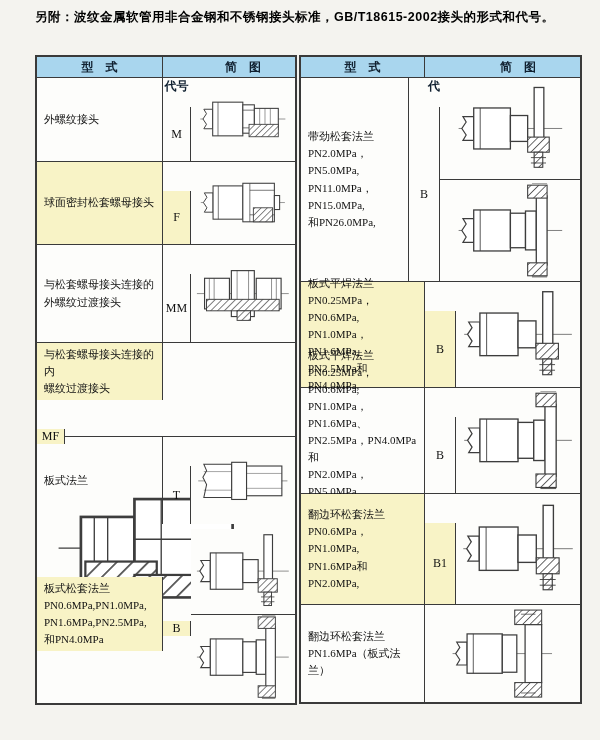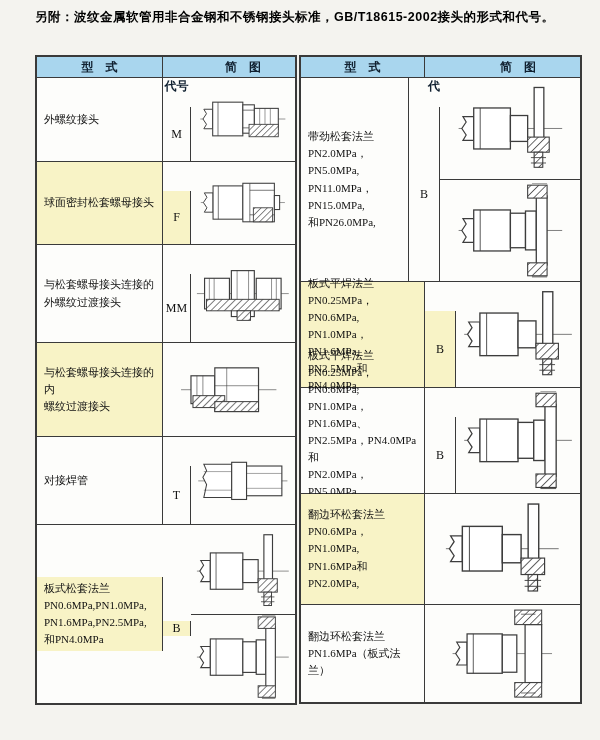--- a/index.html
+++ b/index.html
@@ -128,41 +128,42 @@
             <line x1="85" y1="28" x2="85" y2="60" stroke="#3d3d3d" stroke-width="0.6"></line>
             <rect x="38" y="20" width="24" height="48" fill="#fff" stroke="#3d3d3d" stroke-width="1.2"></rect>
             <line x1="44" y1="20" x2="44" y2="68" stroke="#3d3d3d" stroke-width="0.6"></line>
             <line x1="56" y1="20" x2="56" y2="68" stroke="#3d3d3d" stroke-width="0.6"></line>
             <rect x="12" y="50" width="76" height="12" fill="url(#hx)" stroke="#3d3d3d" stroke-width="1"></rect>
             <rect x="44" y="62" width="14" height="10" fill="url(#hx)" stroke="#3d3d3d" stroke-width="1"></rect>
           </svg>
         </div>
       </div>
     </div>
-    <div class="row hl" style="height: 93px;">
+    <div class="row hl" style="height: 93px; flex-direction: column;">
       <div class="cell c-type" style="width: 126px;">与松套螺母接头连接的内
 螺纹过渡接头</div>
+      <div class="cell c-code" style="width: 28px;">MF</div>
       <div class="cell c-diag">
         <div class="diag">
           <svg viewBox="0 0 100 88" preserveAspectRatio="xMidYMid meet">
             <line x1="2" y1="44" x2="98" y2="44" stroke="#3d3d3d" stroke-width="0.6"></line>
             <rect x="12" y="30" width="24" height="28" fill="#fff" stroke="#3d3d3d" stroke-width="1.2"></rect>
             <line x1="18" y1="30" x2="18" y2="58" stroke="#3d3d3d" stroke-width="0.6"></line>
             <line x1="24" y1="30" x2="24" y2="58" stroke="#3d3d3d" stroke-width="0.6"></line>
             <rect x="36" y="22" width="44" height="44" fill="#fff" stroke="#3d3d3d" stroke-width="1.2"></rect>
             <line x1="48" y1="22" x2="48" y2="66" stroke="#3d3d3d" stroke-width="0.6"></line>
             <line x1="36" y1="40" x2="80" y2="40" stroke="#3d3d3d" stroke-width="0.6"></line>
             <rect x="14" y="50" width="32" height="12" fill="url(#hx)" stroke="#3d3d3d" stroke-width="1"></rect>
             <rect x="36" y="56" width="44" height="10" fill="url(#hx)" stroke="#3d3d3d" stroke-width="1"></rect>
           </svg>
         </div>
       </div>
     </div>
     <div class="row" style="height: 87px;">
-      <div class="cell c-type" style="width: 126px;">对接焊管</div>
+      <div class="cell c-type" style="width: 126px;">板式法兰</div>
       <div class="cell c-code" style="width: 28px;">T</div>
       <div class="cell c-diag">
         <div class="diag">
           <svg viewBox="0 0 100 88" preserveAspectRatio="xMidYMid meet">
             <line x1="2" y1="44" x2="98" y2="44" stroke="#3d3d3d" stroke-width="0.6"></line>
             <path d="M38 26 L8 26 L11 33 L7 40 L11 48 L8 62 L38 62 Z" fill="#fff" stroke="#3d3d3d" stroke-width="1.1"></path>
             <rect x="38" y="24" width="16" height="40" fill="#fff" stroke="#3d3d3d" stroke-width="1.2"></rect>
             <rect x="54" y="28" width="38" height="32" fill="#fff" stroke="#3d3d3d" stroke-width="1.2"></rect>
             <line x1="8" y1="34" x2="38" y2="34" stroke="#3d3d3d" stroke-width="0.5"></line>
             <line x1="8" y1="54" x2="38" y2="54" stroke="#3d3d3d" stroke-width="0.5"></line>
@@ -301,20 +302,21 @@
             <line x1="70" y1="0" x2="84" y2="0" stroke="#3d3d3d" stroke-width="0.8"></line>
             <line x1="70" y1="87" x2="84" y2="87" stroke="#3d3d3d" stroke-width="0.8"></line>
           </svg>
         </div>
       </div>
     </div>
     <div class="row hl" style="height: 110px;">
       <div class="cell c-type" style="width: 124px;">翻边环松套法兰
 PN0.6MPa，PN1.0MPa,
 PN1.6MPa和PN2.0MPa,</div>
+      <div class="cell c-code" style="width: 31px;">B1</div>
       <div class="cell c-diag">
         <div class="diag">
           <svg viewBox="0 0 100 88" preserveAspectRatio="xMidYMid meet">
             <line x1="2" y1="44" x2="98" y2="44" stroke="#3d3d3d" stroke-width="0.6"></line>
             <path d="M16 33 L6 33 L9 38 L5 44 L9 50 L6 55 L16 55 Z" fill="#fff" stroke="#3d3d3d" stroke-width="1.1"></path>
             <rect x="16" y="25" width="34" height="38" fill="#fff" stroke="#3d3d3d" stroke-width="1.2"></rect>
             <line x1="22" y1="25" x2="22" y2="63" stroke="#3d3d3d" stroke-width="0.8"></line>
             <rect x="50" y="32" width="16" height="24" fill="#fff" stroke="#3d3d3d" stroke-width="1.2"></rect>
             <rect x="72" y="6" width="9" height="48" fill="#fff" stroke="#3d3d3d" stroke-width="1.2"></rect>
             <rect x="66" y="52" width="20" height="14" fill="url(#hx)" stroke="#3d3d3d" stroke-width="1"></rect>

